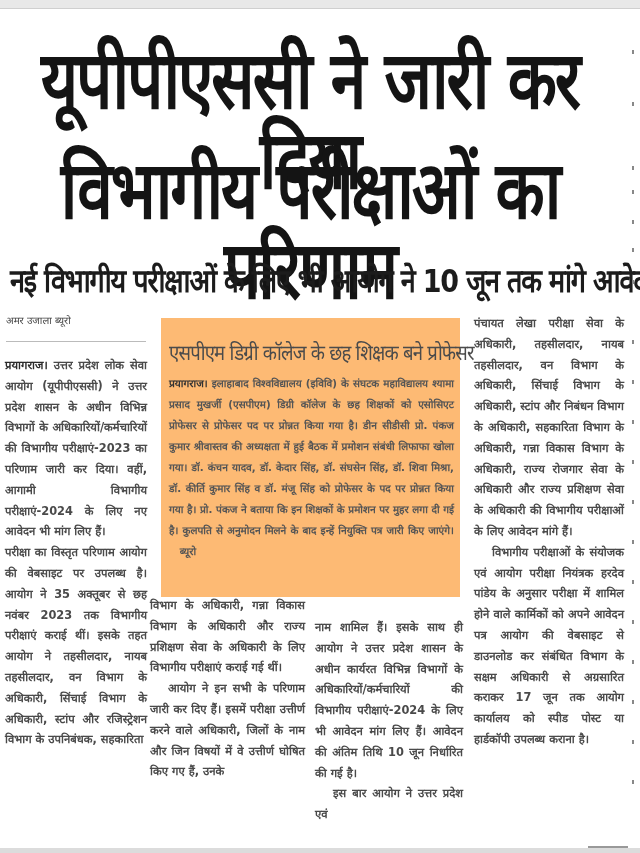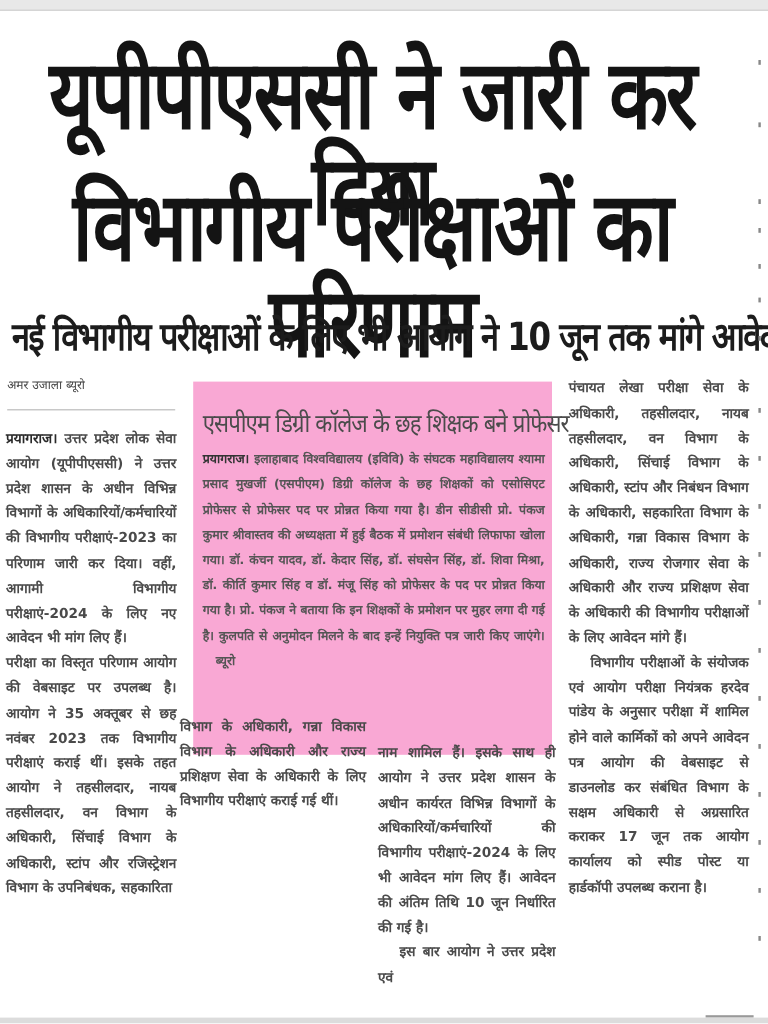--- a/index.html
+++ b/index.html
@@ -37,22 +37,22 @@
   .col p { margin: 0; }
   .col p.indent { text-indent: 18px; }
   .col .dateline { color: #2a2a2a; }
 
   .col1 { left: 5px; top: 355px; width: 142px; }
   .col2 { left: 150px; top: 595px; width: 155px; }
   .col3 { left: 315px; top: 617px; width: 148px; }
   .col4 { left: 474px; top: 313px; width: 150px; }
 
   .boxed {
-    position: absolute; left: 161px; top: 318px; width: 299px; height: 311px;
-    background: #f9a8d4;
+    position: absolute; left: 161px; top: 318px; width: 299px; height: 279px;
+    background: #fdba74;
   }
   .boxed-title {
     position: absolute; left: 8px; top: 19px; width: 290px; font-size: 18.5px; color: #4b4b4b;
     letter-spacing: -0.8px; white-space: nowrap; transform: scaleY(1.15); transform-origin: left top;
   }
   .boxed-body {
     position: absolute; left: 8px; top: 55px; width: 285px;
     font-size: 10.3px; line-height: 21px; color: #555; text-align: justify; text-align-last: left;
     font-weight: bold; filter: blur(0.35px);
   }
@@ -80,20 +80,21 @@
 
 <div class="boxed">
   <div class="boxed-title">एसपीएम डिग्री कॉलेज के छह शिक्षक बने प्रोफेसर</div>
   <div class="boxed-body">
     <span class="dateline" style="color:#333">प्रयागराज।</span><span> इलाहाबाद विश्वविद्यालय (इविवि) के संघटक महाविद्यालय श्यामा प्रसाद मुखर्जी (एसपीएम) डिग्री कॉलेज के छह शिक्षकों को एसोसिएट प्रोफेसर से प्रोफेसर पद पर प्रोन्नत किया गया है। डीन सीडीसी प्रो. पंकज कुमार श्रीवास्तव की अध्यक्षता में हुई बैठक में प्रमोशन संबंधी लिफाफा खोला गया। डॉ. कंचन यादव, डॉ. केदार सिंह, डॉ. संघसेन सिंह, डॉ. शिवा मिश्रा, डॉ. कीर्ति कुमार सिंह व डॉ. मंजू सिंह को प्रोफेसर के पद पर प्रोन्नत किया गया है। प्रो. पंकज ने बताया कि इन शिक्षकों के प्रमोशन पर मुहर लगा दी गई है। कुलपति से अनुमोदन मिलने के बाद इन्हें नियुक्ति पत्र जारी किए जाएंगे।</span>&nbsp;&nbsp;&nbsp;<span>ब्यूरो</span>
   </div>
 </div>
 
 <div class="col col2">
   <p>विभाग के अधिकारी, गन्ना विकास विभाग के अधिकारी और राज्य प्रशिक्षण सेवा के अधिकारी के लिए विभागीय परीक्षाएं कराई गई थीं।</p>
+  <p class="indent">आयोग ने इन सभी के परिणाम जारी कर दिए हैं। इसमें परीक्षा उत्तीर्ण करने वाले अधिकारी, जिलों के नाम और जिन विषयों में वे उत्तीर्ण घोषित किए गए हैं, उनके</p>
 </div>
 
 <div class="col col3">
   <p>नाम शामिल हैं। इसके साथ ही आयोग ने उत्तर प्रदेश शासन के अधीन कार्यरत विभिन्न विभागों के अधिकारियों/कर्मचारियों की विभागीय परीक्षाएं-2024 के लिए भी आवेदन मांग लिए हैं। आवेदन की अंतिम तिथि 10 जून निर्धारित की गई है।</p>
   <p class="indent">इस बार आयोग ने उत्तर प्रदेश एवं</p>
 </div>
 
 <div class="col col4">
   <p>पंचायत लेखा परीक्षा सेवा के अधिकारी, तहसीलदार, नायब तहसीलदार, वन विभाग के अधिकारी, सिंचाई विभाग के अधिकारी, स्टांप और निबंधन विभाग के अधिकारी, सहकारिता विभाग के अधिकारी, गन्ना विकास विभाग के अधिकारी, राज्य रोजगार सेवा के अधिकारी और राज्य प्रशिक्षण सेवा के अधिकारी की विभागीय परीक्षाओं के लिए आवेदन मांगे हैं।</p>
   <p class="indent">विभागीय परीक्षाओं के संयोजक एवं आयोग परीक्षा नियंत्रक हरदेव पांडेय के अनुसार परीक्षा में शामिल होने वाले कार्मिकों को अपने आवेदन पत्र आयोग की वेबसाइट से डाउनलोड कर संबंधित विभाग के सक्षम अधिकारी से अग्रसारित कराकर 17 जून तक आयोग कार्यालय को स्पीड पोस्ट या हार्डकॉपी उपलब्ध कराना है।</p>

